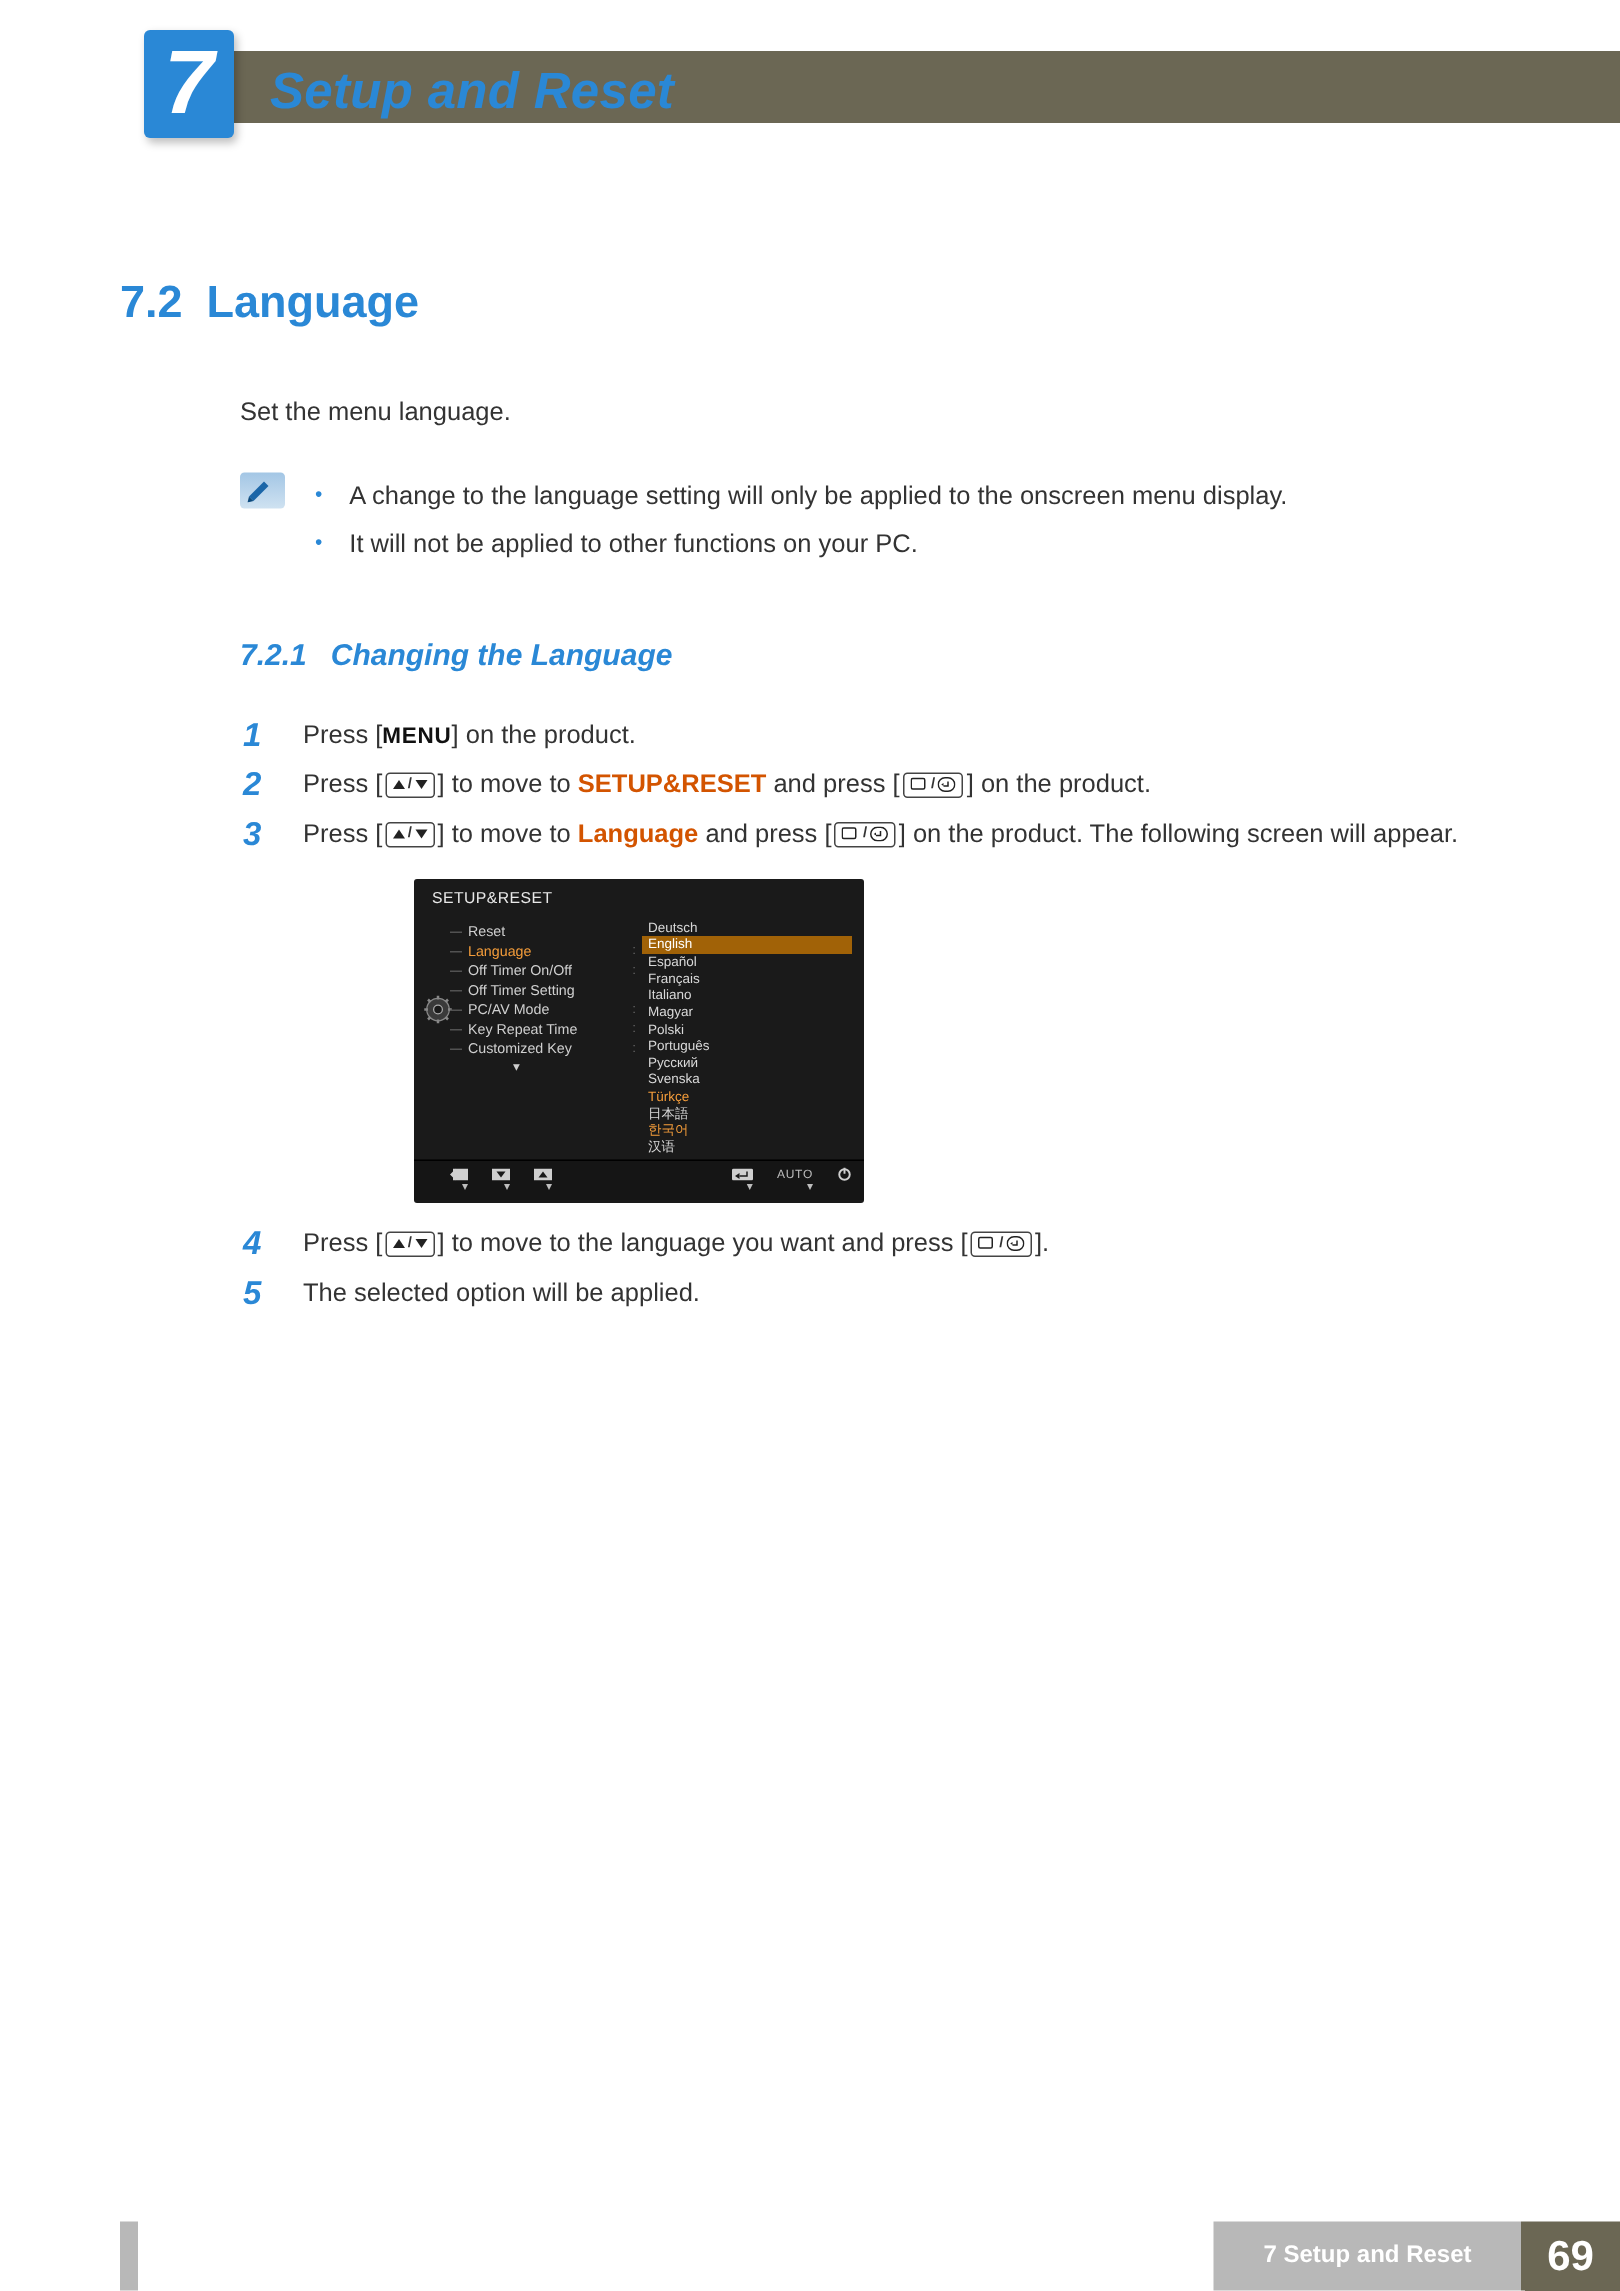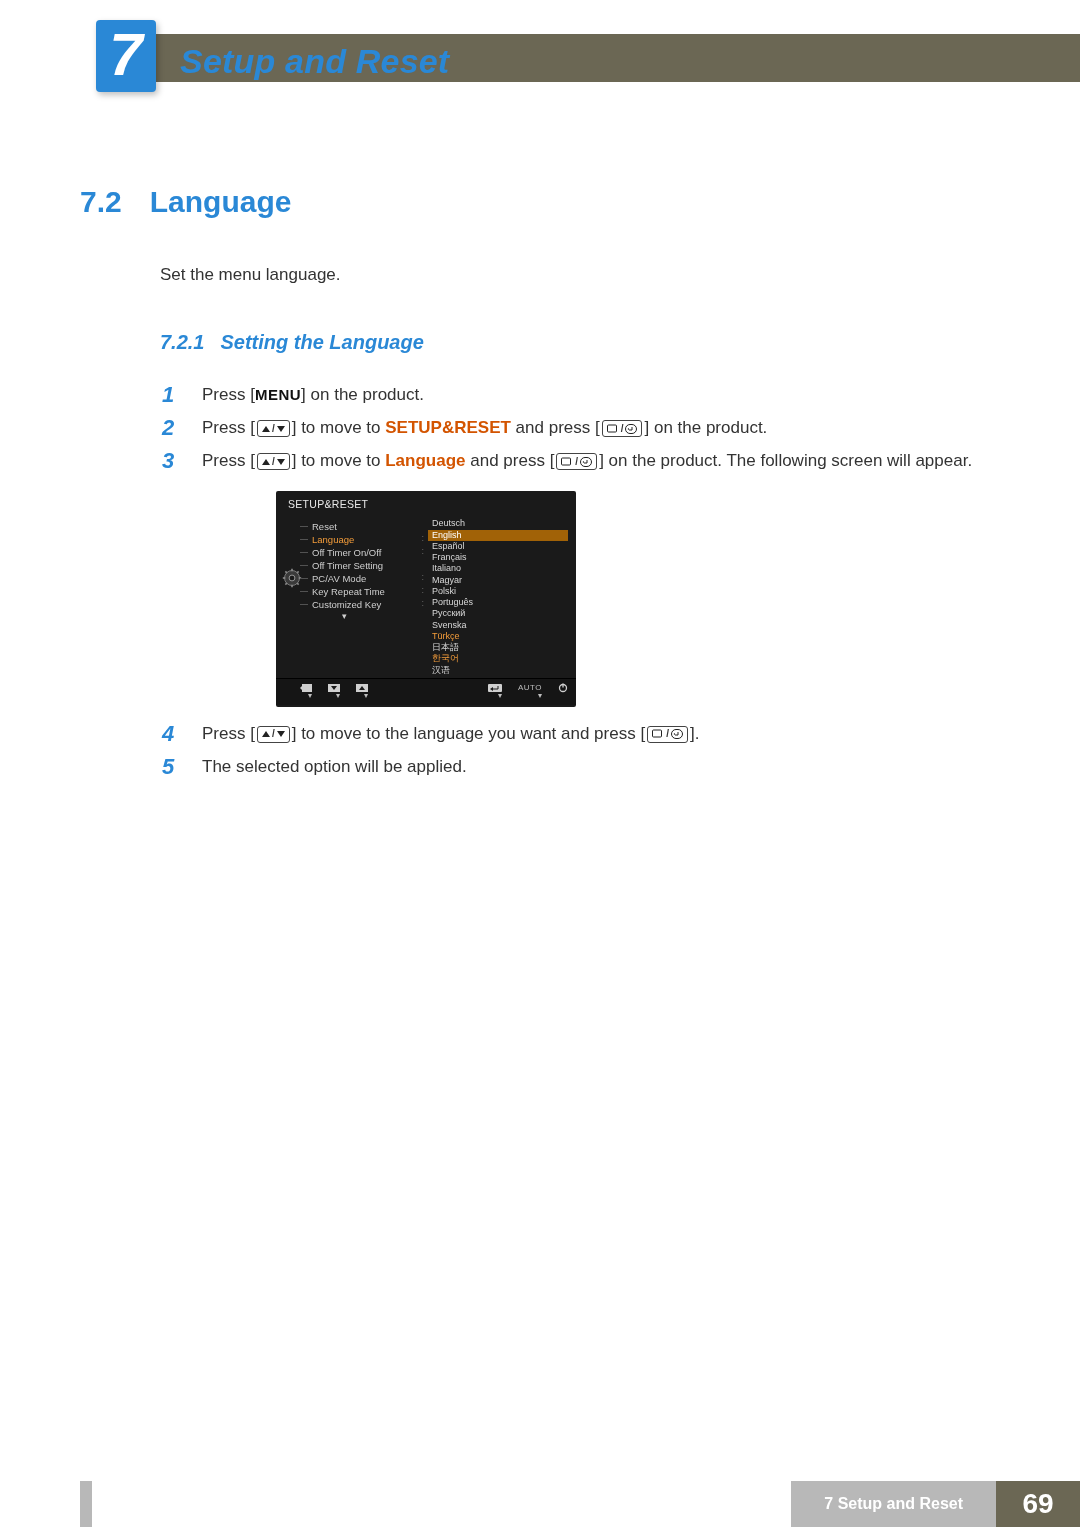--- a/index.html
+++ b/index.html
@@ -54,21 +54,21 @@
     color: #2a88d6;
     letter-spacing: 0.2px;
     font-style: italic;
   }
   .content {
     position: absolute;
     top: 185px;
     left: 80px;
     right: 80px;
   }
-  .h2-row { display: flex; align-items: baseline; gap: 28px; }
+  .h2-row { display: flex; align-items: baseline; gap: 16px; }
   .h2-num { font-size: 30px; color: #2a88d6; font-weight: 700; }
   .h2-title { font-size: 30px; color: #2a88d6; font-weight: 700; }
   .intro { margin-top: 46px; margin-left: 80px; font-size: 17px; color: #333; }
   .note-block { margin-top: 30px; margin-left: 80px; display: flex; gap: 20px; }
   .note-icon {
     width: 30px; height: 24px;
     background: linear-gradient(#a3c6e5,#cfe2f1);
     border-radius: 3px;
     position: relative;
     flex: 0 0 30px;
@@ -193,21 +193,21 @@
     font-size:16px;
     display:flex; align-items:center;
     padding:0 33px;
     font-weight:600;
   }
   .footer-page {
     background:#6b6754;
     color:#fff;
     font-size:28px;
     font-weight:700;
-    width:84px;
+    width:66px;
     display:flex; align-items:center; justify-content:center;
   }
 
   
   .btn-updown, .btn-srcenter {
     display:inline-flex; align-items:center; gap:2px;
     border:1px solid #444; border-radius:3px; padding:1px 4px;
     font-size:10px; line-height:1;
     vertical-align: middle;
     height: 17px;
@@ -230,24 +230,36 @@
 
 <div class="content">
 
   <div class="h2-row">
     <span class="h2-num">7.2</span>
     <span class="h2-title">Language</span>
   </div>
 
   <p class="intro">Set the menu language.</p>
 
+  <div class="note-block">
+    <div class="note-icon">
+      <svg width="20" height="18" viewBox="0 0 20 18">
+        <path d="M2 14 L12 4 L15 7 L5 17 Z" fill="#1b66a8"></path>
+        <path d="M2 14 L5 17 L1 18 Z" fill="#0d4a7d"></path>
+      </svg>
+    </div>
+    <ul class="note-list">
+      <li>A change to the language setting will only be applied to the onscreen menu display.</li>
+      <li>It will not be applied to other functions on your PC.</li>
+    </ul>
+  </div>
 
   <div class="h3-row">
     <span class="h3-num">7.2.1</span>
-    <span class="h3-title">Setting the Language</span>
+    <span class="h3-title">Changing the Language</span>
   </div>
 
   <div class="steps">
 
     <div class="step">
       <span class="step-num">1</span>
       <span class="step-body">
         <span>Press [</span><span class="btn-menu">MENU</span><span>] on the product.</span>
       </span>
     </div>

